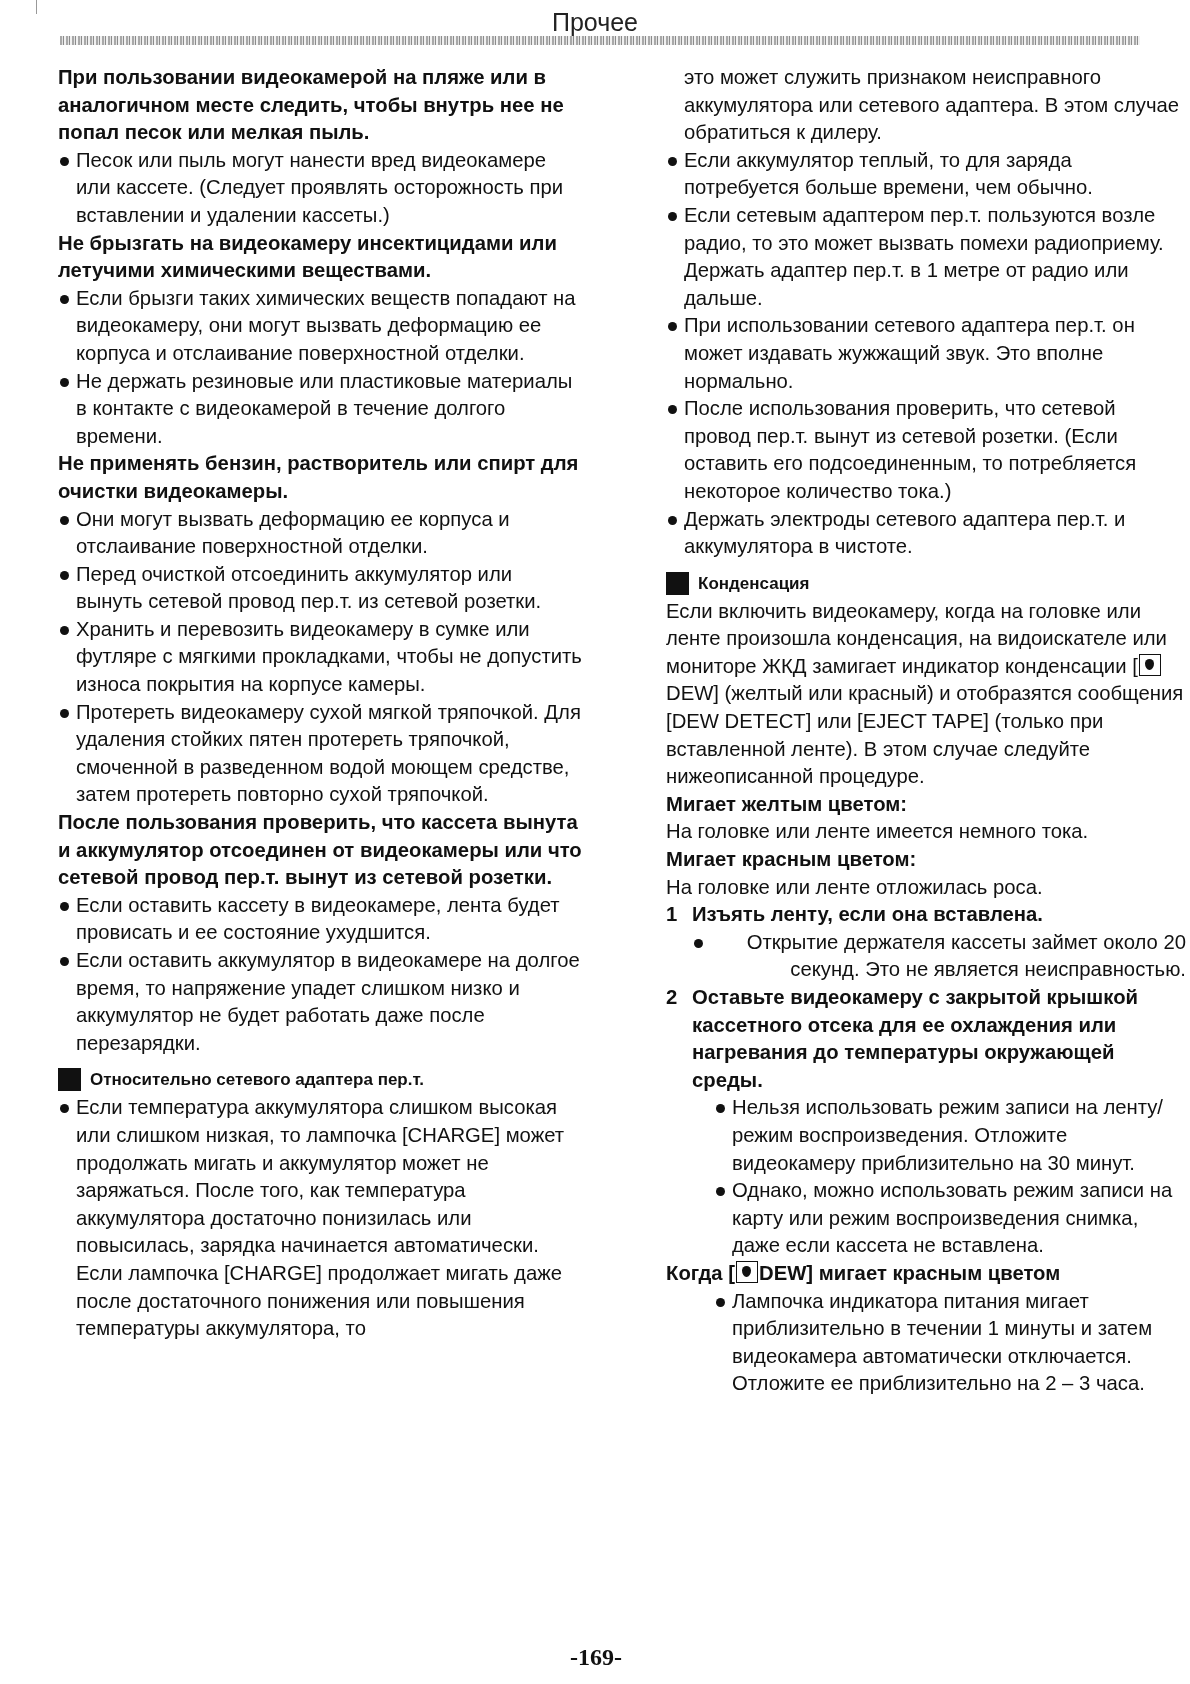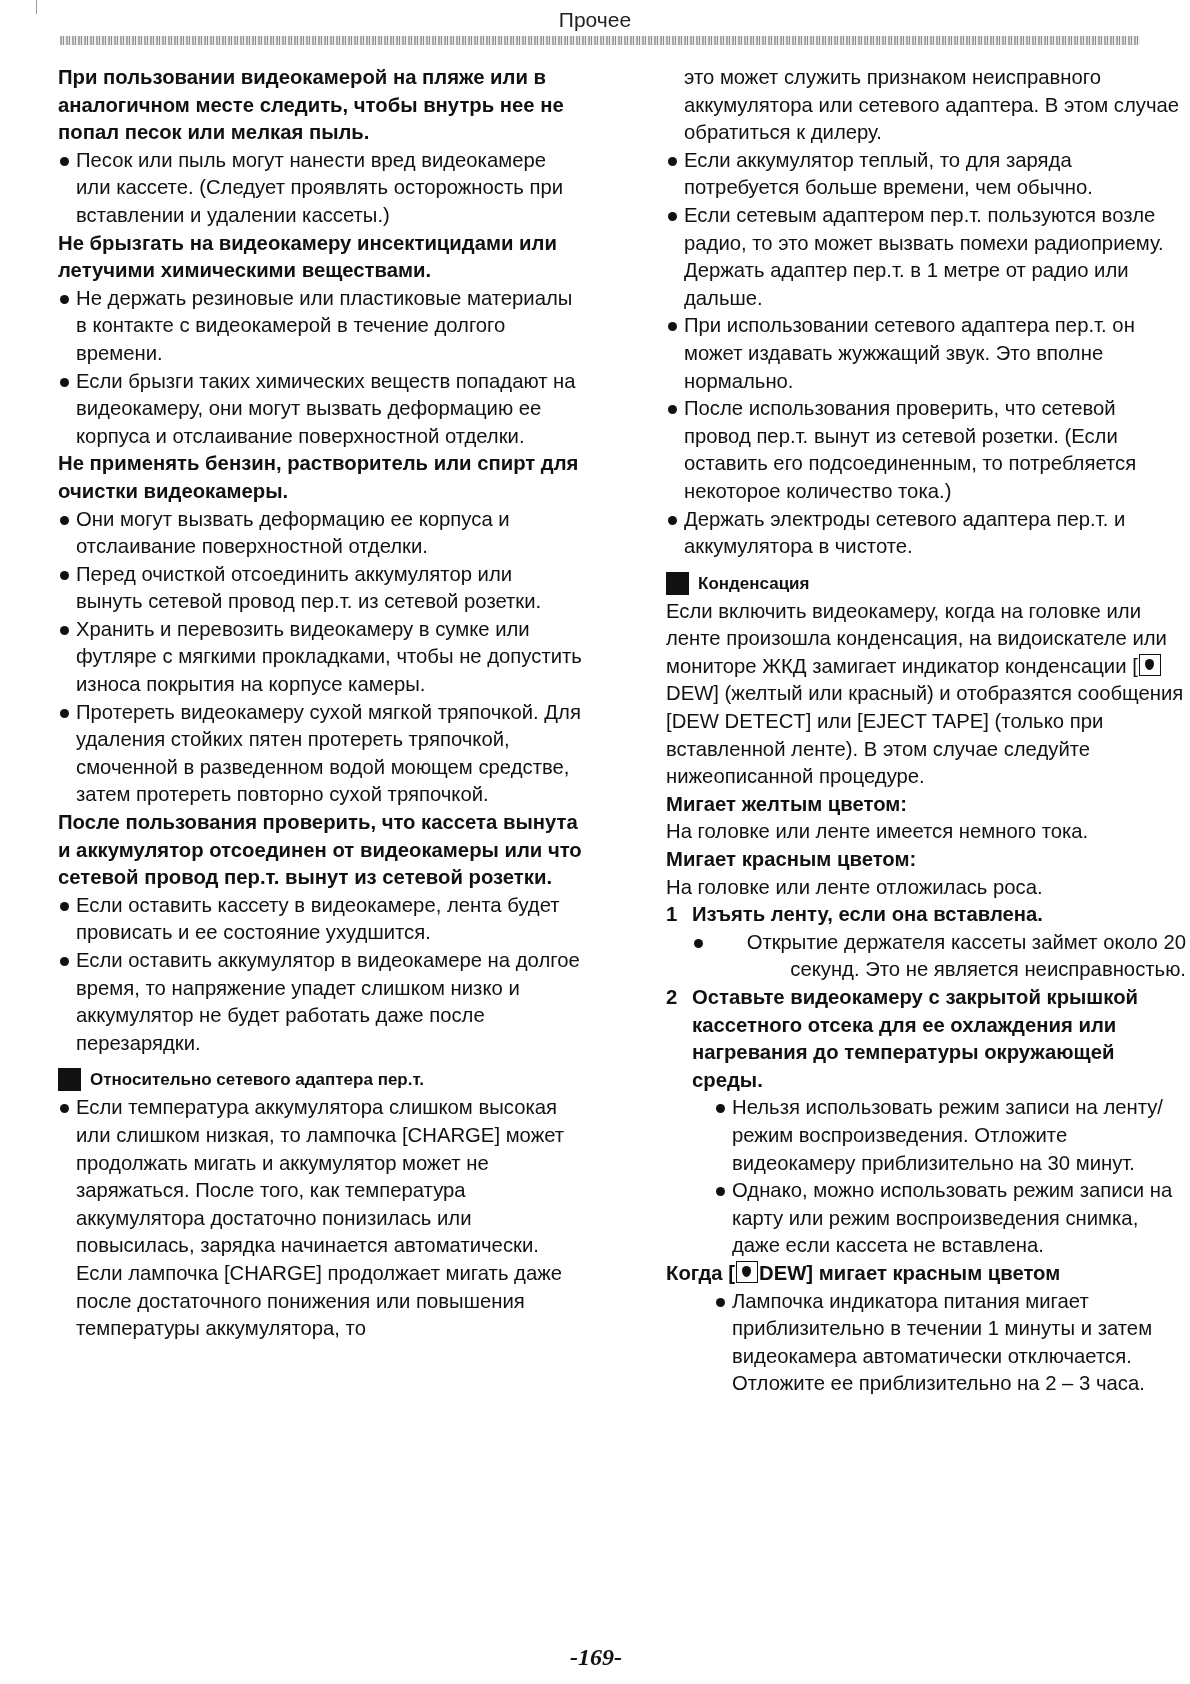--- a/index.html
+++ b/index.html
@@ -1,19 +1,19 @@
 <!DOCTYPE html>
 <html><head>
 <meta charset="utf-8">
 <style>
   html, body { margin: 0; padding: 0; background: #ffffff; }
   body { width: 1190px; height: 1684px; position: relative; overflow: hidden;
          font-family: "Liberation Sans", sans-serif; color: #111; }
   .header-title { position: absolute; top: 8px; left: 0; width: 1190px; text-align: center;
-                  font-size: 21px; color: #222; }
+                  font-size: 25px; color: #222; }
   .header-stripe { position: absolute; top: 36px; left: 60px; width: 1080px; height: 9px;
                    background: repeating-linear-gradient(90deg,#999 0 2px,#ddd 2px 3px,#777 3px 4px,#eee 4px 6px); opacity: .85; }
   .col { position: absolute; top: 64px; font-size: 20.3px; line-height: 27.6px; }
   .col-left { left: 58px; width: 525px; }
   .col-right { left: 624px; width: 520px; margin-left: 42px; }
   .bh { font-weight: bold; }
   .bullet { position: relative; padding-left: 18px; }
   .bullet::before { content: ""; position: absolute; left: 2px; top: 10px; width: 9px; height: 9px;
                     border-radius: 50%; background: #111; }
   .section { font-weight: bold; font-size: 17px; line-height: 29px; position: relative;
@@ -21,36 +21,36 @@
   .section .sq { position: absolute; left: 0; top: 3px; width: 23px; height: 23px; background: #111; }
   .num-step { position: relative; padding-left: 26px; font-weight: bold; }
   .num-step .n { position: absolute; left: 0; top: 0; }
   .indent1 { padding-left: 26px; text-align: right; }
   .indent2 { padding-left: 48px; }
   .dew-icon { display: inline-block; width: 20px; height: 20px; border: 1.5px solid #111;
               vertical-align: -3px; margin: 0 1px; position: relative; }
   .dew-icon::after { content: ""; position: absolute; left: 5px; top: 4px; width: 9px; height: 11px;
                      background: #111; border-radius: 50% 50% 50% 50% / 40% 40% 60% 60%; }
   .page-num { position: absolute; top: 1644px; left: 570px; font-family: "Liberation Serif", serif;
-              font-style: italic; font-weight: bold; font-size: 24px; }
+              font-weight: bold; font-size: 24px; }
   .margin-mark { position: absolute; left: 36px; width: 1px; background: #999; }
 </style>
 </head>
 <body>
 
 <div class="margin-mark" style="top:0;height:14px;"></div>
 <div class="header-title">Прочее</div>
 <div class="header-stripe"></div>
 
 <div class="col col-left">
   <div class="bh">При пользовании видеокамерой на пляже или в аналогичном месте следить, чтобы внутрь нее не попал песок или мелкая пыль.</div>
   <div class="bullet">Песок или пыль могут нанести вред видеокамере или кассете. (Следует проявлять осторожность при вставлении и удалении кассеты.)</div>
   <div class="bh">Не брызгать на видеокамеру инсектицидами или летучими химическими веществами.</div>
+  <div class="bullet">Если брызги таких химических веществ попадают на видеокамеру, они могут вызвать деформацию ее корпуса и отслаивание поверхностной отделки.</div>
   <div class="bullet">Не держать резиновые или пластиковые материалы в контакте с видеокамерой в течение долгого времени.</div>
-  <div class="bullet">Если брызги таких химических веществ попадают на видеокамеру, они могут вызвать деформацию ее корпуса и отслаивание поверхностной отделки.</div>
   <div class="bh">Не применять бензин, растворитель или спирт для очистки видеокамеры.</div>
   <div class="bullet">Они могут вызвать деформацию ее корпуса и отслаивание поверхностной отделки.</div>
   <div class="bullet">Перед очисткой отсоединить аккумулятор или вынуть сетевой провод пер.т. из сетевой розетки.</div>
   <div class="bullet">Хранить и перевозить видеокамеру в сумке или футляре с мягкими прокладками, чтобы не допустить износа покрытия на корпусе камеры.</div>
   <div class="bullet">Протереть видеокамеру сухой мягкой тряпочкой. Для удаления стойких пятен протереть тряпочкой, смоченной в разведенном водой моющем средстве, затем протереть повторно сухой тряпочкой.</div>
   <div class="bh">После пользования проверить, что кассета вынута и аккумулятор отсоединен от видеокамеры или что сетевой провод пер.т. вынут из сетевой розетки.</div>
   <div class="bullet">Если оставить кассету в видеокамере, лента будет провисать и ее состояние ухудшится.</div>
   <div class="bullet">Если оставить аккумулятор в видеокамере на долгое время, то напряжение упадет слишком низко и аккумулятор не будет работать даже после перезарядки.</div>
   <div class="section">
     <span class="sq"></span>

